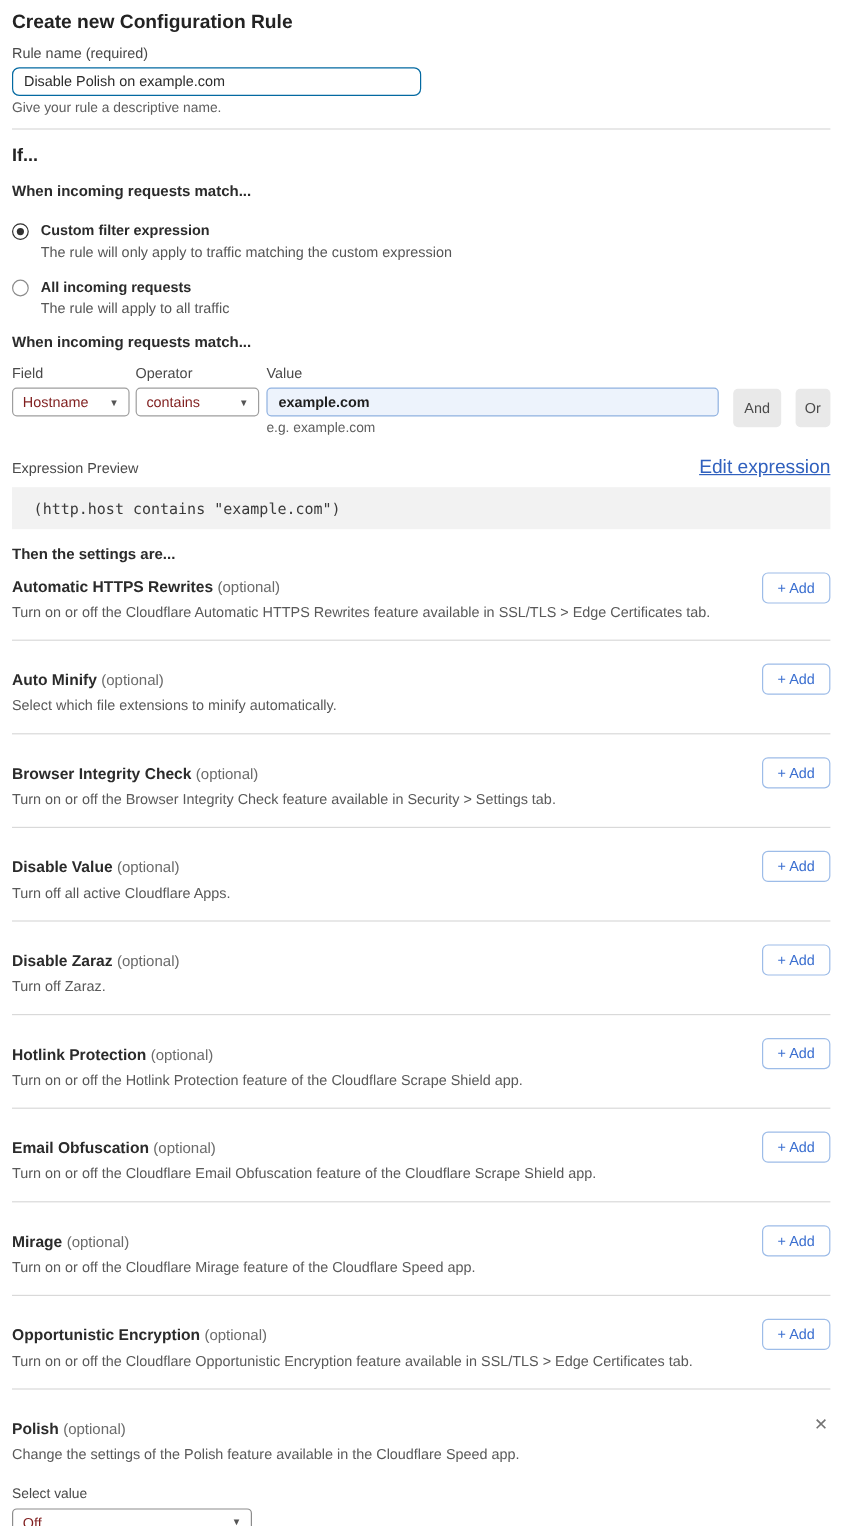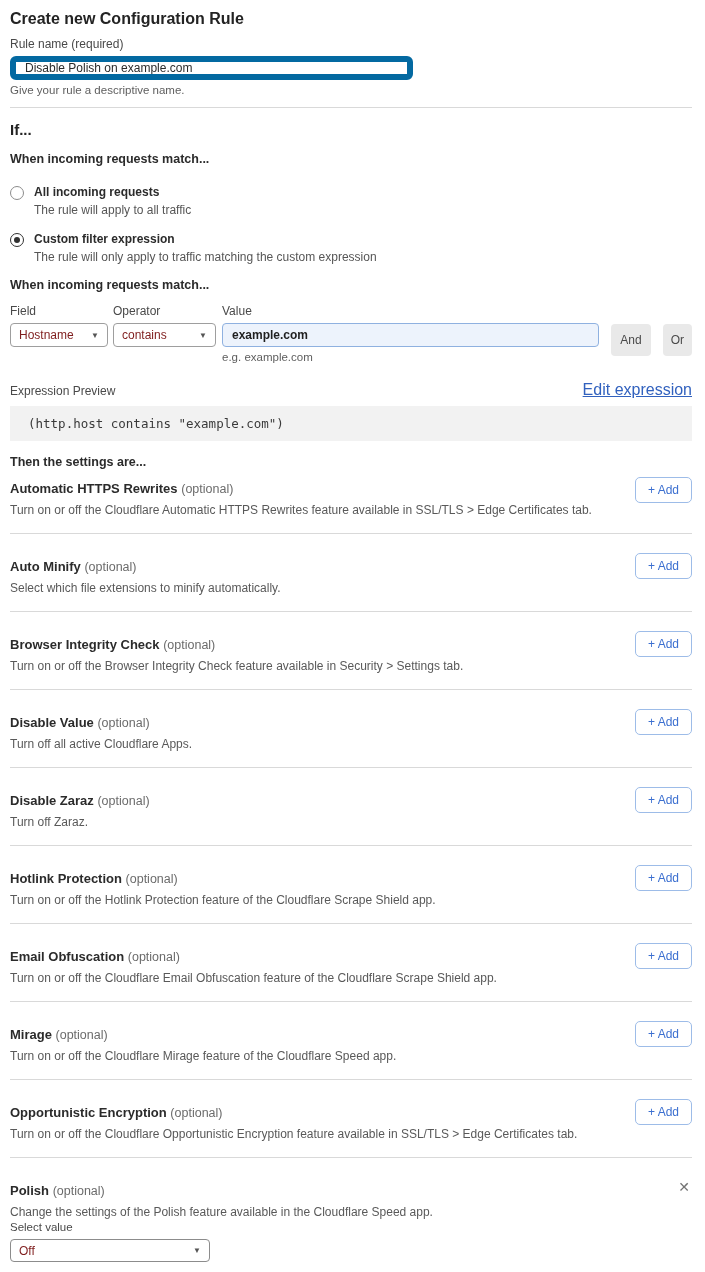--- a/index.html
+++ b/index.html
@@ -8,22 +8,22 @@
     font-family: "Liberation Sans", sans-serif;
     color: #313131;
     width: 705px;
   }
   .page { padding: 10px 13px 4px 10px; position: relative; }
 
   h1.page-title { font-size: 16px; font-weight: bold; color: #232323; margin-bottom: 9px; }
 
   .field-label { font-size: 12px; color: #494949; margin-bottom: 5px; display: block; }
   .rule-name-input {
-    width: 403px; height: 24px; font-size: 12px; color: #2b2b2b;
-    border: 6px solid #0369a1; border-radius: 6px; padding: 0 9px; outline: none;
+    width: 341px; height: 24px; font-size: 12px; color: #2b2b2b;
+    border: 1px solid #0369a1; border-radius: 6px; padding: 0 9px; outline: none;
     font-family: "Liberation Sans", sans-serif;
   }
   .helper { font-size: 11.5px; color: #5e5e5e; margin-top: 4px; }
 
   .divider { border: none; border-top: 1px solid #d9d9d9; margin-top: 11px; }
 
   h2.if-heading { font-size: 15px; font-weight: bold; color: #232323; margin-top: 13px; }
   .match-label { font-size: 12.5px; font-weight: bold; color: #2b2b2b; margin-top: 14px; }
 
   .radio-option { display: flex; align-items: flex-start; margin-top: 19px; cursor: pointer; }
@@ -87,52 +87,52 @@
     cursor: pointer; font-family: "Liberation Sans", sans-serif;
   }
   .setting-row.first .add-btn { top: 8px; }
 
   .setting-row.polish { border-bottom: none; padding-bottom: 0; }
   .close-icon {
     position: absolute; right: 2px; top: 22px; color: #737373; font-size: 14px;
     line-height: 14px; cursor: pointer;
   }
   .close-icon::after { content: "✕"; }
-  .select-value-label { font-size: 11.5px; color: #494949; margin-top: 2px; display: block; }
+  .select-value-label { font-size: 11.5px; color: #494949; margin-top: 20px; display: block; }
   .polish-select { width: 200px; margin-top: 6px; height: 23px; border-color: #8c8c8c; }
 </style>
 </head>
 <body>
 
 <div class="page">
 
   <h1 class="page-title">Create new Configuration Rule</h1>
 
   <label class="field-label">Rule name (required)</label>
   <input class="rule-name-input" type="text" value="Disable Polish on example.com" style="">
   <div class="helper">Give your rule a descriptive name.</div>
 
   <hr class="divider">
 
   <h2 class="if-heading">If...</h2>
   <div class="match-label">When incoming requests match...</div>
+
+  <div class="radio-option">
+    <span class="radio selected"></span>
+    <div>
+      <div class="radio-title">Custom filter expression</div>
+      <div class="radio-desc">The rule will only apply to traffic matching the custom expression</div>
+    </div>
+  </div>
 
   <div class="radio-option">
     <span class="radio"></span>
     <div>
       <div class="radio-title">All incoming requests</div>
       <div class="radio-desc">The rule will apply to all traffic</div>
-    </div>
-  </div>
-
-  <div class="radio-option">
-    <span class="radio selected"></span>
-    <div>
-      <div class="radio-title">Custom filter expression</div>
-      <div class="radio-desc">The rule will only apply to traffic matching the custom expression</div>
     </div>
   </div>
 
   <div class="match-label">When incoming requests match...</div>
 
   <div class="builder-row">
     <div class="field-col">
       <label class="col-label">Field</label>
       <div class="select">
         <span>Hostname</span>

